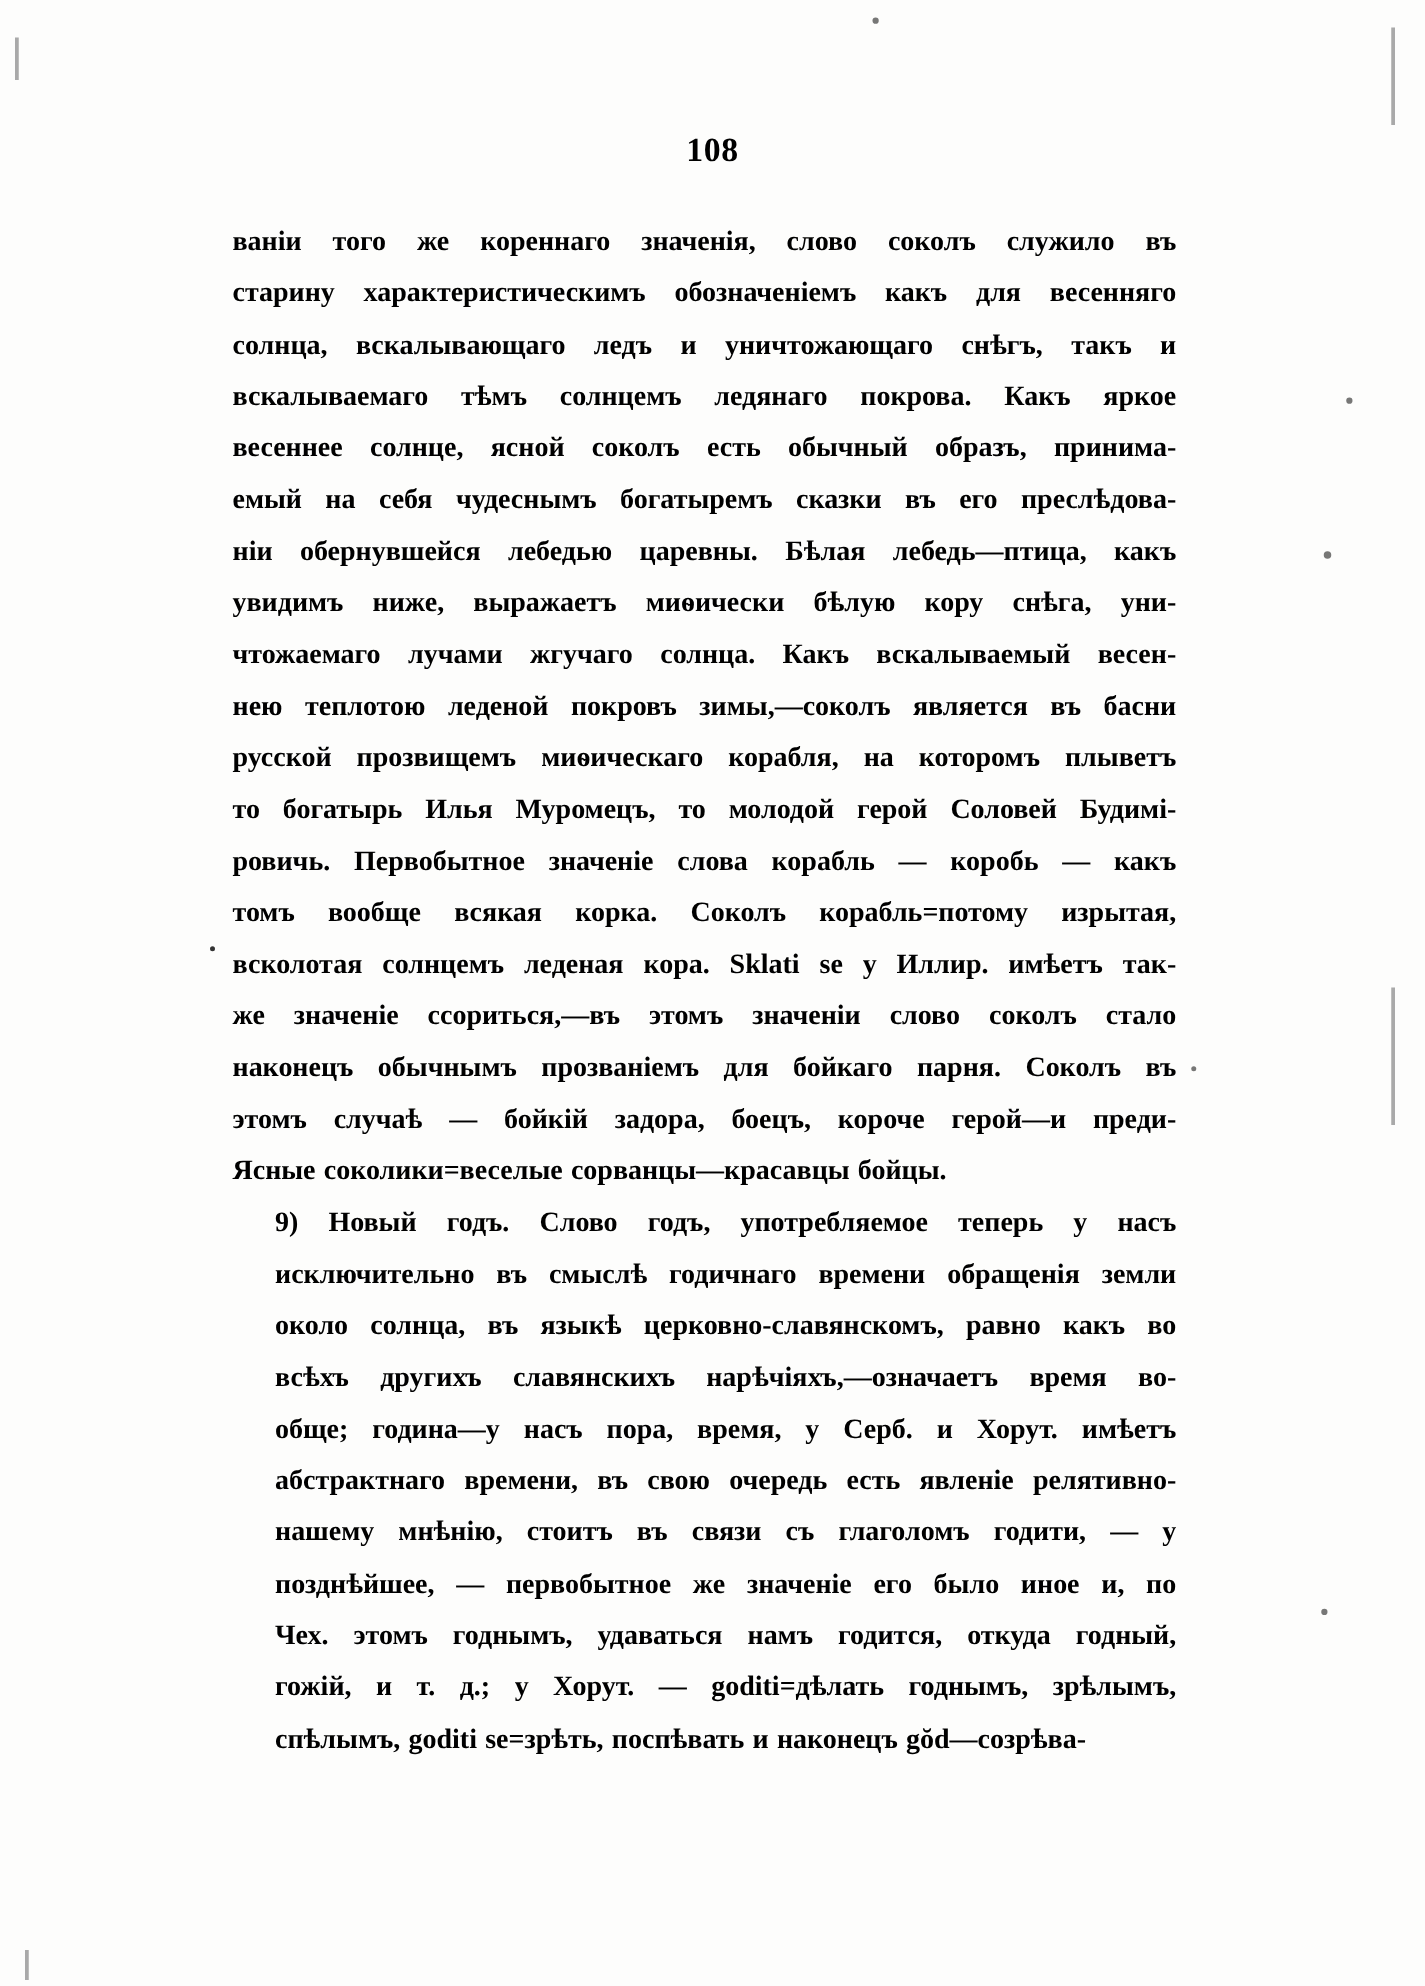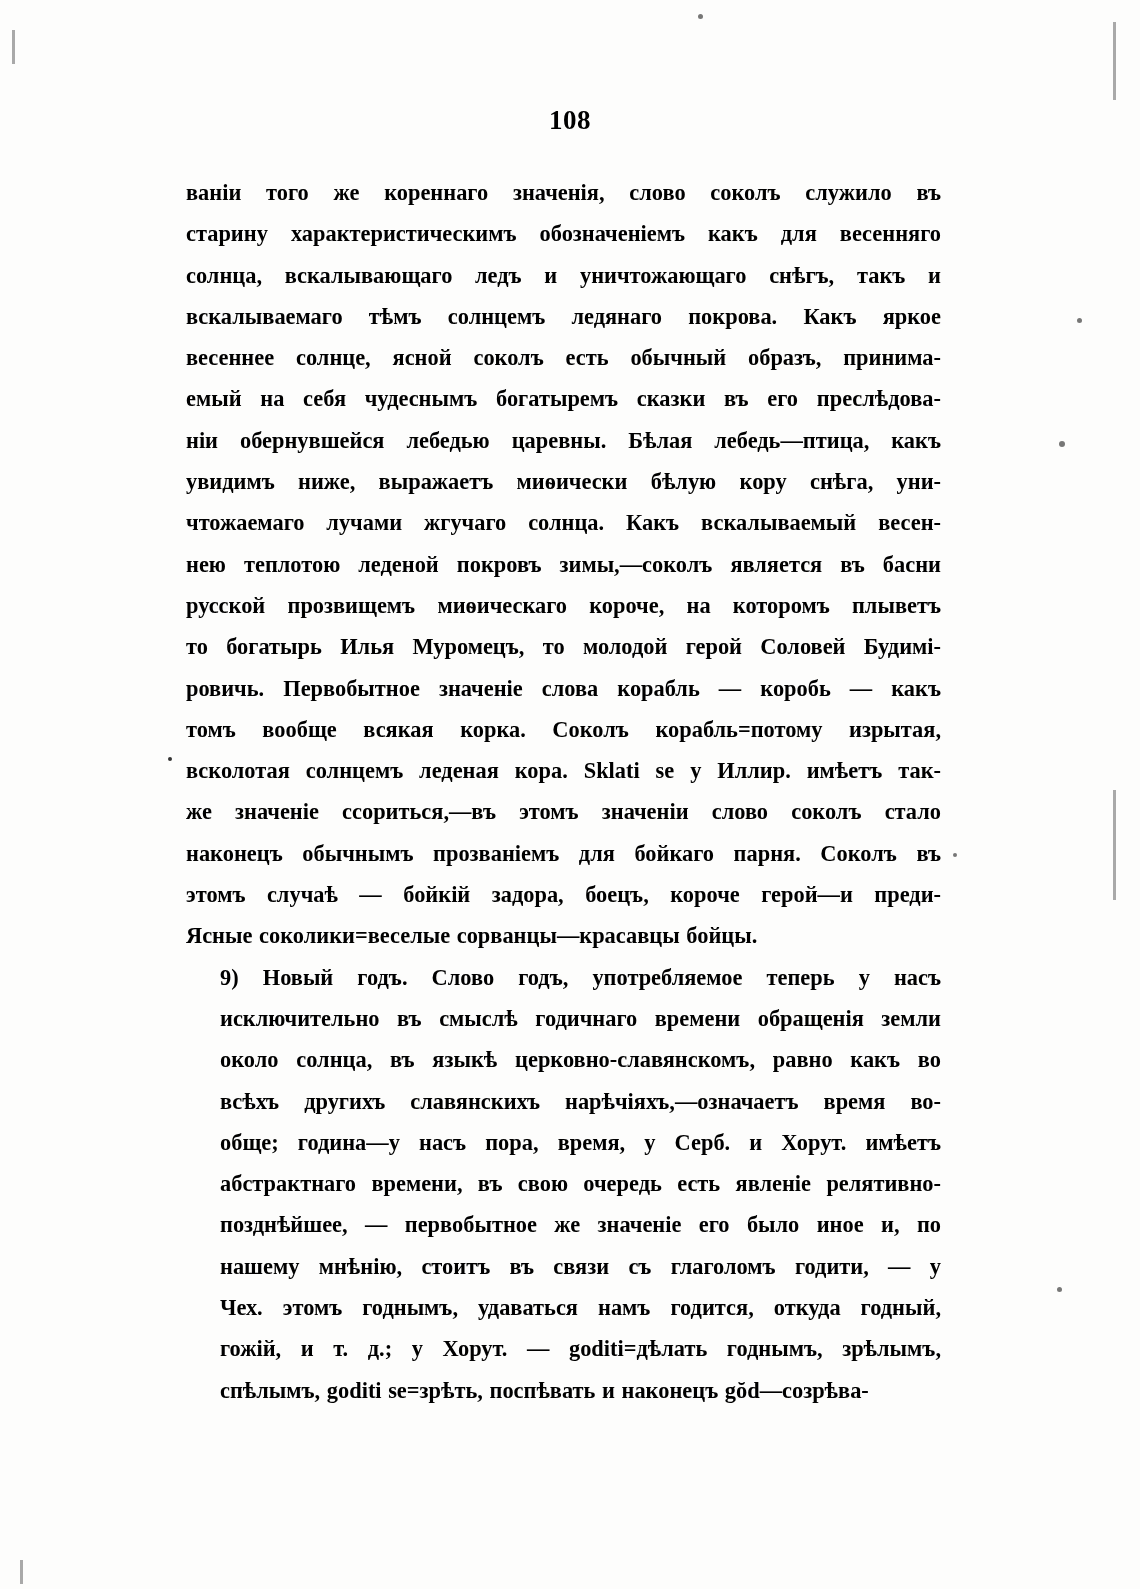--- a/index.html
+++ b/index.html
@@ -101,38 +101,38 @@
         <span style="display: block; text-align: justify; text-align-last: justify; white-space: pre-wrap;">ваніи того же кореннаго значенія, слово соколъ служило въ</span>
         <span style="display: block; text-align: justify; text-align-last: justify; white-space: pre-wrap;">старину характеристическимъ обозначеніемъ какъ для весенняго</span>
         <span style="display: block; text-align: justify; text-align-last: justify; white-space: pre-wrap;">солнца, вскалывающаго ледъ и уничтожающаго снѣгъ, такъ и</span>
         <span style="display: block; text-align: justify; text-align-last: justify; white-space: pre-wrap;">вскалываемаго тѣмъ солнцемъ ледянаго покрова. Какъ яркое</span>
         <span style="display: block; text-align: justify; text-align-last: justify; white-space: pre-wrap;">весеннее солнце, ясной соколъ есть обычный образъ, принима-</span>
         <span style="display: block; text-align: justify; text-align-last: justify; white-space: pre-wrap;">емый на себя чудеснымъ богатыремъ сказки въ его преслѣдова-</span>
         <span style="display: block; text-align: justify; text-align-last: justify; white-space: pre-wrap;">ніи обернувшейся лебедью царевны. Бѣлая лебедь—птица, какъ</span>
         <span style="display: block; text-align: justify; text-align-last: justify; white-space: pre-wrap;">увидимъ ниже, выражаетъ миѳически бѣлую кору снѣга, уни-</span>
         <span style="display: block; text-align: justify; text-align-last: justify; white-space: pre-wrap;">чтожаемаго лучами жгучаго солнца. Какъ вскалываемый весен-</span>
         <span style="display: block; text-align: justify; text-align-last: justify; white-space: pre-wrap;">нею теплотою леденой покровъ зимы,—соколъ является въ басни</span>
-        <span style="display: block; text-align: justify; text-align-last: justify; white-space: pre-wrap;">русской прозвищемъ миѳическаго короче, на которомъ плыветъ</span>
+        <span style="display: block; text-align: justify; text-align-last: justify; white-space: pre-wrap;">русской прозвищемъ миѳическаго корабля, на которомъ плыветъ</span>
         <span style="display: block; text-align: justify; text-align-last: justify; white-space: pre-wrap;">то богатырь Илья Муромецъ, то молодой герой Соловей Будимі-</span>
         <span style="display: block; text-align: justify; text-align-last: justify; white-space: pre-wrap;">ровичь. Первобытное значеніе слова корабль — коробь — какъ</span>
         <span style="display: block; text-align: justify; text-align-last: justify; white-space: pre-wrap;">томъ вообще всякая корка. Соколъ корабль=потому изрытая,</span>
         <span style="display: block; text-align: justify; text-align-last: justify; white-space: pre-wrap;">всколотая солнцемъ леденая кора. Sklati se y Иллир. имѣетъ так-</span>
         <span style="display: block; text-align: justify; text-align-last: justify; white-space: pre-wrap;">же значеніе ссориться,—въ этомъ значеніи слово соколъ стало</span>
         <span style="display: block; text-align: justify; text-align-last: justify; white-space: pre-wrap;">наконецъ обычнымъ прозваніемъ для бойкаго парня. Соколъ въ</span>
         <span style="display: block; text-align: justify; text-align-last: justify; white-space: pre-wrap;">этомъ случаѣ — бойкій задора, боецъ, короче герой—и преди-</span>
         <span style="display: block; text-align: left; text-align-last: left; white-space: pre-wrap;">Ясные соколики=веселые сорванцы—красавцы бойцы.</span>
       </p>
     <p class="para indent" id="p1">
         <span style="display: block; text-align: justify; text-align-last: justify; white-space: pre-wrap; text-indent: 34px;">9) Новый годъ. Слово годъ, употребляемое теперь у насъ</span>
         <span style="display: block; text-align: justify; text-align-last: justify; white-space: pre-wrap;">исключительно въ смыслѣ годичнаго времени обращенія земли</span>
         <span style="display: block; text-align: justify; text-align-last: justify; white-space: pre-wrap;">около солнца, въ языкѣ церковно-славянскомъ, равно какъ во</span>
         <span style="display: block; text-align: justify; text-align-last: justify; white-space: pre-wrap;">всѣхъ другихъ славянскихъ нарѣчіяхъ,—означаетъ время во-</span>
         <span style="display: block; text-align: justify; text-align-last: justify; white-space: pre-wrap;">обще; година—у насъ пора, время, у Серб. и Хорут. имѣетъ</span>
         <span style="display: block; text-align: justify; text-align-last: justify; white-space: pre-wrap;">абстрактнаго времени, въ свою очередь есть явленіе релятивно-</span>
+        <span style="display: block; text-align: justify; text-align-last: justify; white-space: pre-wrap;">нашему мнѣнію, стоитъ въ связи съ глаголомъ годити, — у</span>
         <span style="display: block; text-align: justify; text-align-last: justify; white-space: pre-wrap;">позднѣйшее, — первобытное же значеніе его было иное и, по</span>
-        <span style="display: block; text-align: justify; text-align-last: justify; white-space: pre-wrap;">нашему мнѣнію, стоитъ въ связи съ глаголомъ годити, — у</span>
         <span style="display: block; text-align: justify; text-align-last: justify; white-space: pre-wrap;">Чех. этомъ годнымъ, удаваться намъ годится, откуда годный,</span>
         <span style="display: block; text-align: justify; text-align-last: justify; white-space: pre-wrap;">гожій, и т. д.; у Хорут. — goditi=дѣлать годнымъ, зрѣлымъ,</span>
         <span style="display: block; text-align: left; text-align-last: left; white-space: pre-wrap;">спѣлымъ, goditi se=зрѣть, поспѣвать и наконецъ gŏd—созрѣва-</span>
       </p>
 
   </div>
 </div>
 
 </body></html>

